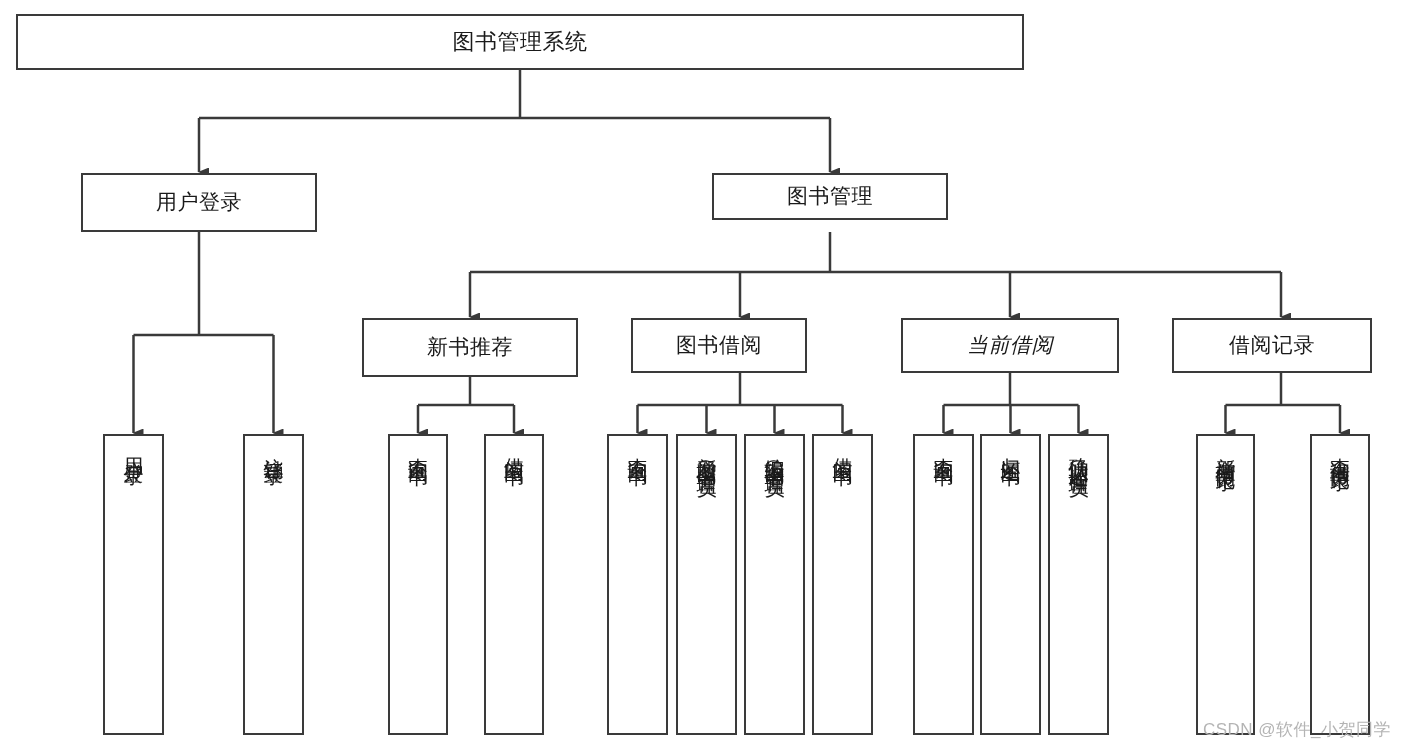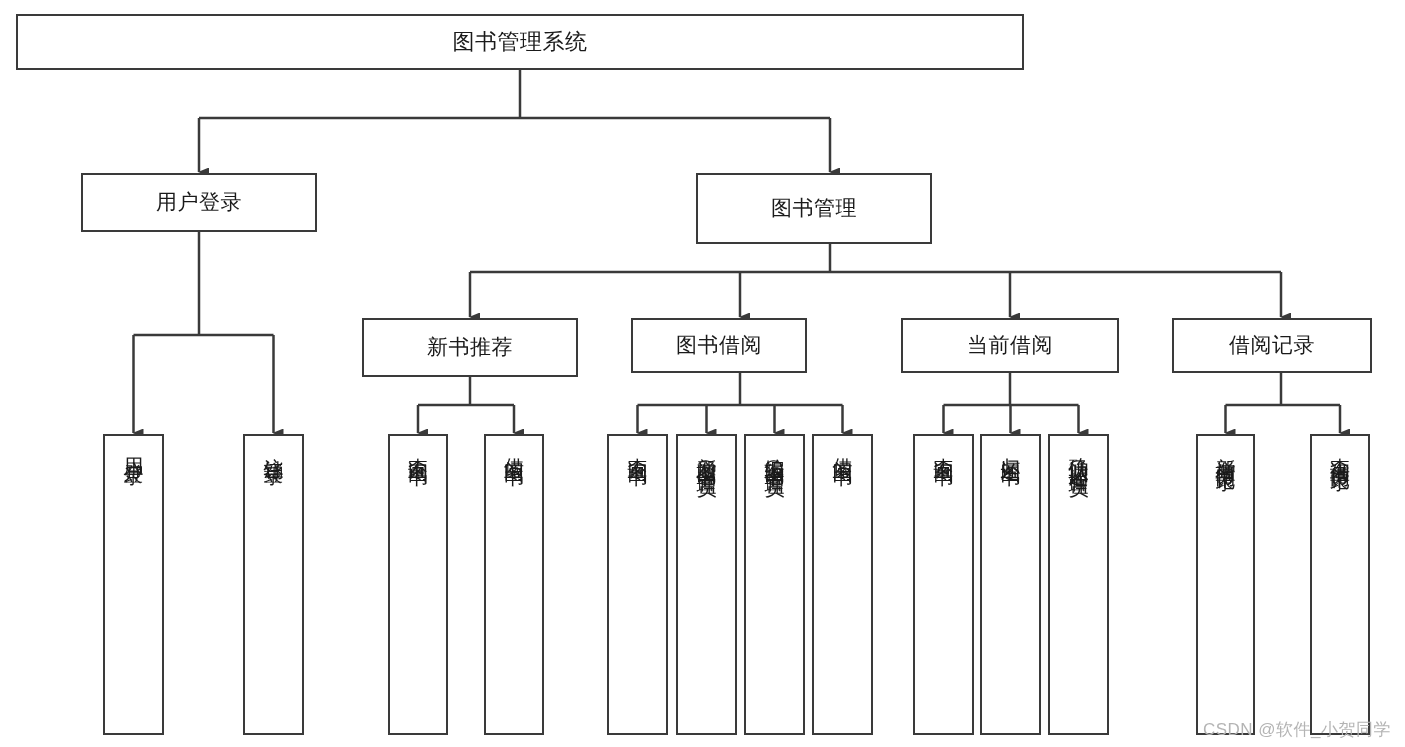--- a/index.html
+++ b/index.html
@@ -112,30 +112,30 @@
       </g>
   </svg>
 
   <div id="nodes">
       <div class="node root" style="left: 16px; top: 14px; width: 1008px; height: 56px;">
         <span class="node-label">图书管理系统</span>
       </div>
       <div class="node" style="left: 81px; top: 173px; width: 236px; height: 59px;">
         <span class="node-label">用户登录</span>
       </div>
-      <div class="node" style="left: 696px; top: 173px; width: 236px; height: 71px;">
+      <div class="node" style="left: 712px; top: 173px; width: 236px; height: 47px;">
         <span class="node-label">图书管理</span>
       </div>
       <div class="node" style="left: 362px; top: 318px; width: 216px; height: 59px;">
         <span class="node-label">新书推荐</span>
       </div>
       <div class="node" style="left: 631px; top: 318px; width: 176px; height: 55px;">
         <span class="node-label">图书借阅</span>
       </div>
-      <div class="node" style="left: 901px; top: 318px; width: 218px; height: 55px;">
+      <div class="node" style="left: 901px; top: 318px; width: 218px; height: 55px; font-style: italic;">
         <span class="node-label">当前借阅</span>
       </div>
       <div class="node" style="left: 1172px; top: 318px; width: 200px; height: 55px;">
         <span class="node-label">借阅记录</span>
       </div>
       <div class="node leaf" style="left: 103px; top: 434px; width: 61px; height: 301px;">
         <span class="node-label">用户登录</span>
       </div>
       <div class="node leaf" style="left: 243px; top: 434px; width: 61px; height: 301px;">
         <span class="node-label">注销登录</span>

